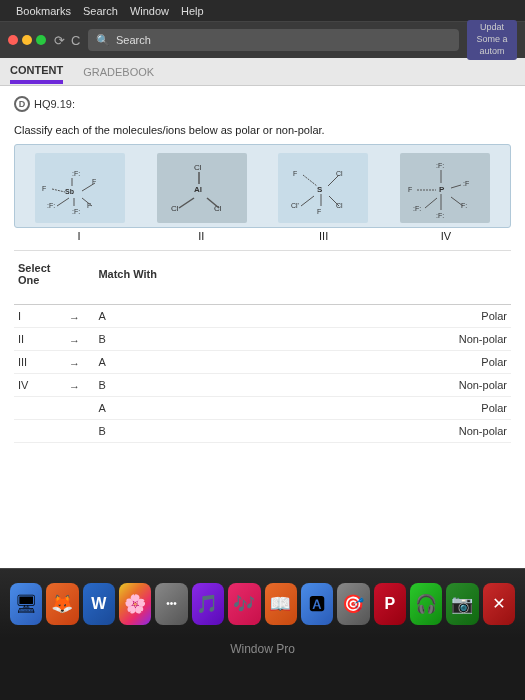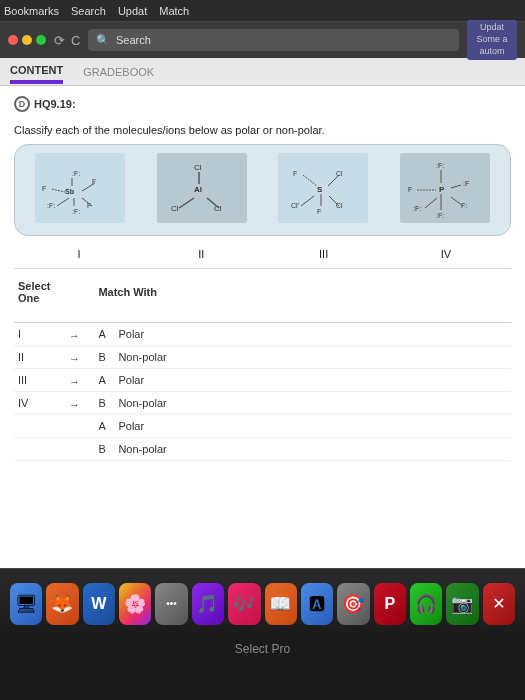--- a/index.html
+++ b/index.html
@@ -11,21 +11,21 @@
       overflow: hidden;
       position: relative;
     }
 
     
     .menu-bar {
       background: #2a2a2a;
       height: 22px;
       display: flex;
       align-items: center;
-      padding: 0 4px;
+      padding: 0 16px;
       gap: 12px;
       border-bottom: 1px solid #444;
     }
     .menu-item {
       color: #ddd;
       font-size: 11px;
       cursor: pointer;
     }
 
     
@@ -129,37 +129,36 @@
       border: 2px solid #666;
       display: flex;
       align-items: center;
       justify-content: center;
       font-size: 9px;
       color: #666;
       font-weight: bold;
     }
     .question-id {
       font-size: 11px;
-      font-weight: bold;
+      font-weight: normal;
       color: #333;
     }
     .question-text {
       font-size: 11px;
       color: #222;
       margin-bottom: 8px;
       margin-top: 12px;
     }
 
     
     .molecules-area {
       background: #dce8f0;
       border: 1px solid #b0c8d8;
-      border-radius: 14px;
-      padding: 8px 4px 12px 4px;
-      margin-bottom: 10px;
+      border-radius: 3px;
+      padding: 8px 4px 4px 4px;
       display: flex;
       gap: 0;
     }
 
     .molecule-cell {
       flex: 1;
       display: flex;
       flex-direction: column;
       align-items: center;
       gap: 4px;
@@ -227,20 +226,21 @@
     }
     .match-col-right {
       width: 160px;
     }
     .match-letter {
       color: #333;
       font-weight: normal;
     }
     .match-value {
       color: #333;
+      text-align: right;
     }
 
     
     .dock-area {
       background: linear-gradient(to bottom, #2a2a2a, #1a1a1a);
       height: 70px;
       display: flex;
       align-items: center;
       justify-content: center;
       gap: 4px;
@@ -279,22 +279,22 @@
       padding: 4px 0;
       background: #1a1a1a;
     }
   </style>
 </head>
 <body>
 
 <div class="menu-bar">
   <span class="menu-item">Bookmarks</span>
   <span class="menu-item">Search</span>
-  <span class="menu-item">Updat</span>
-  <span class="menu-item">Match</span>
+  <span class="menu-item">Window</span>
+  <span class="menu-item">Help</span>
 </div>
 
 <div class="browser-chrome">
   <div class="browser-buttons">
     <div class="browser-btn btn-red"></div>
     <div class="browser-btn btn-yellow"></div>
     <div class="browser-btn btn-green"></div>
   </div>
   <div style="display:flex;align-items:center;gap:6px;flex:0 0 auto;">
     <span style="color:#aaa;font-size:13px;cursor:pointer;">⟳</span>
@@ -518,13 +518,13 @@
     <span style="font-size:18px;">🎧</span>
   </div>
   <div class="dock-icon dock-icon-facetime">
     <span style="font-size:18px;">📷</span>
   </div>
   <div class="dock-icon dock-icon-close">
     <span style="font-size:16px;color:white;">✕</span>
   </div>
 </div>
 
-<div class="macbook-label">Select Pro</div>
+<div class="macbook-label">Window Pro</div>
 
 </body></html>

